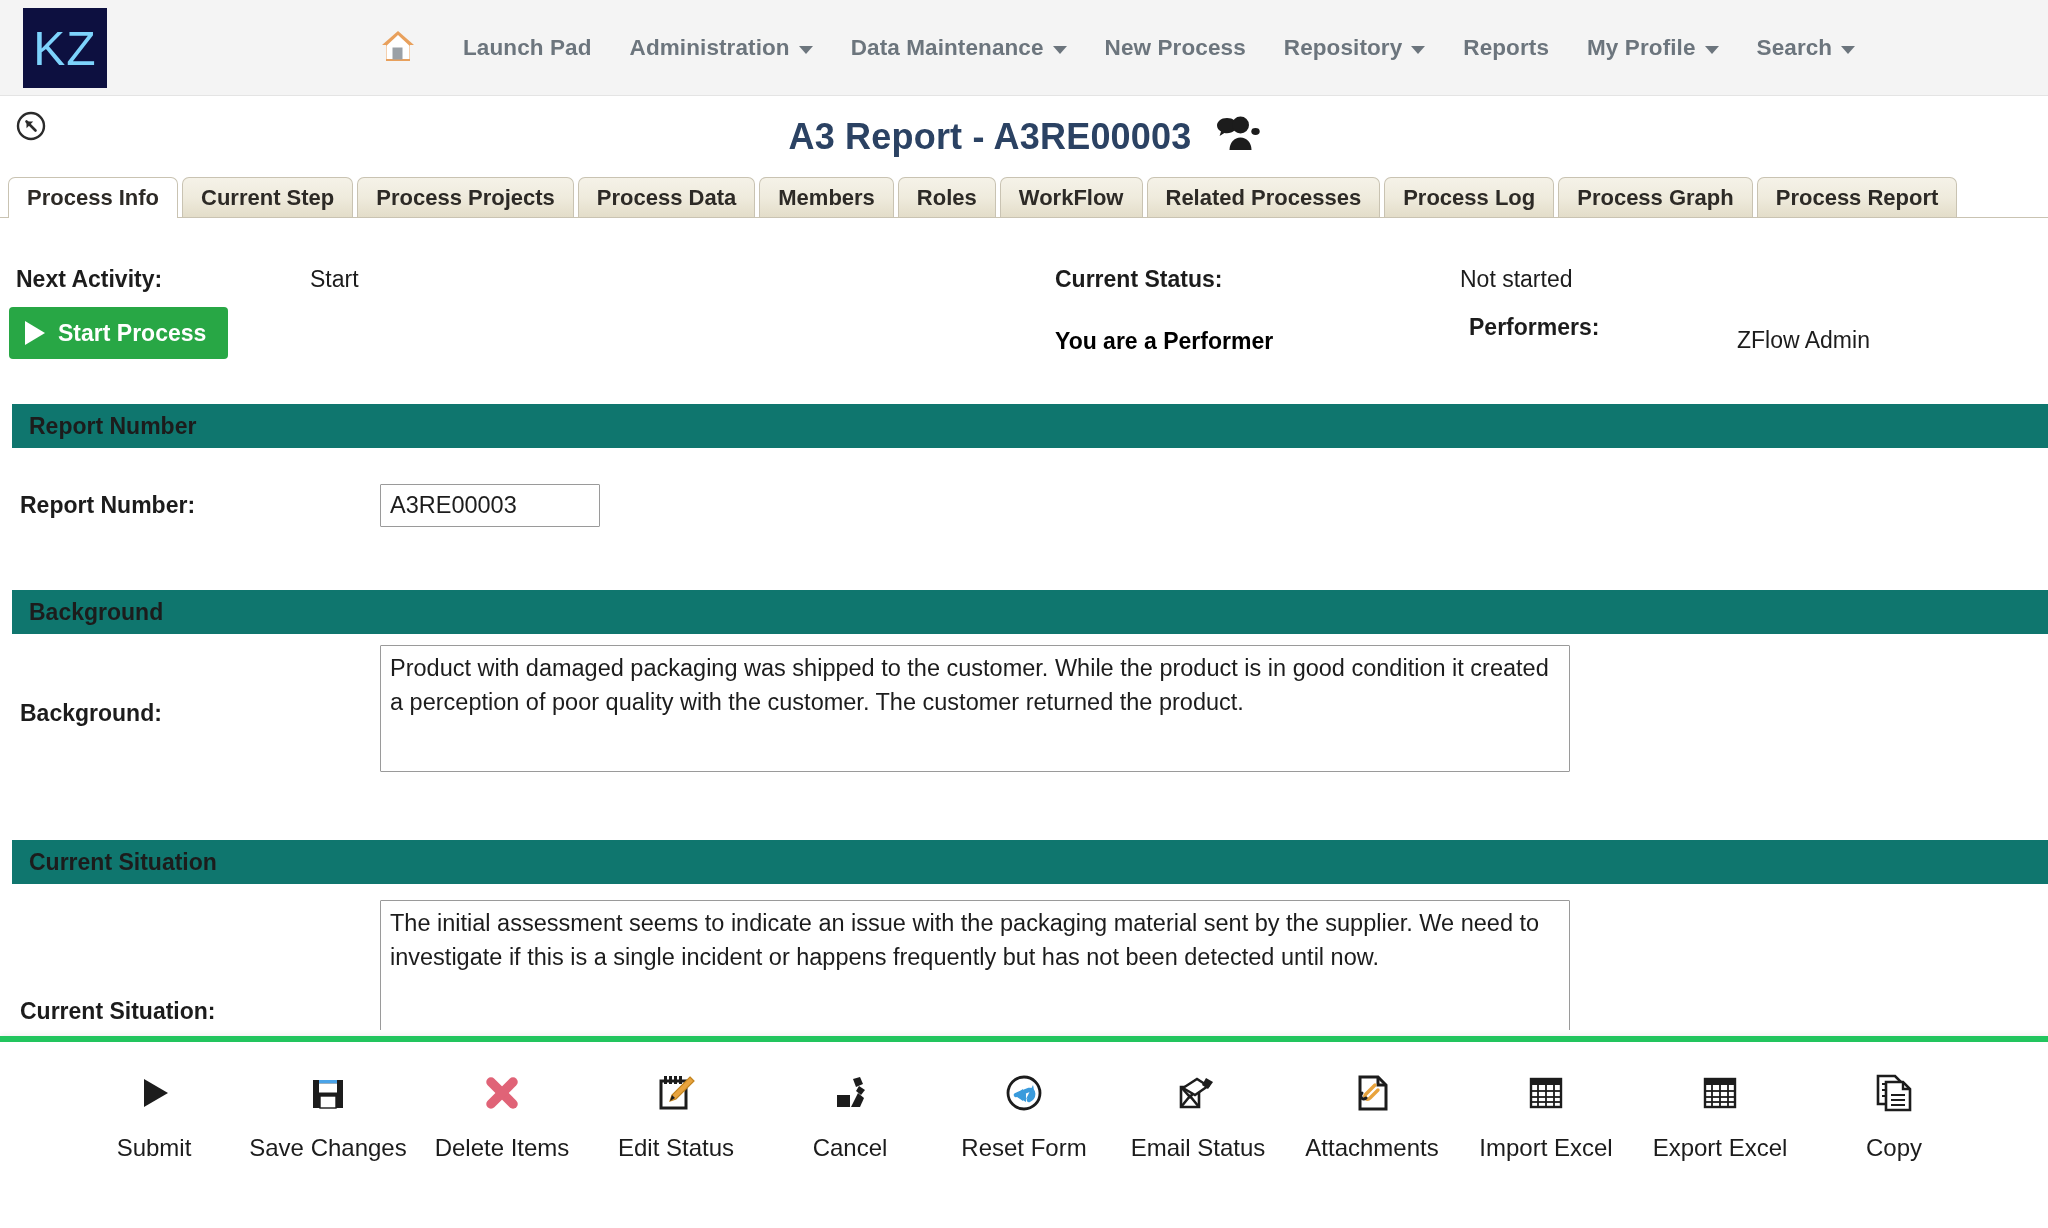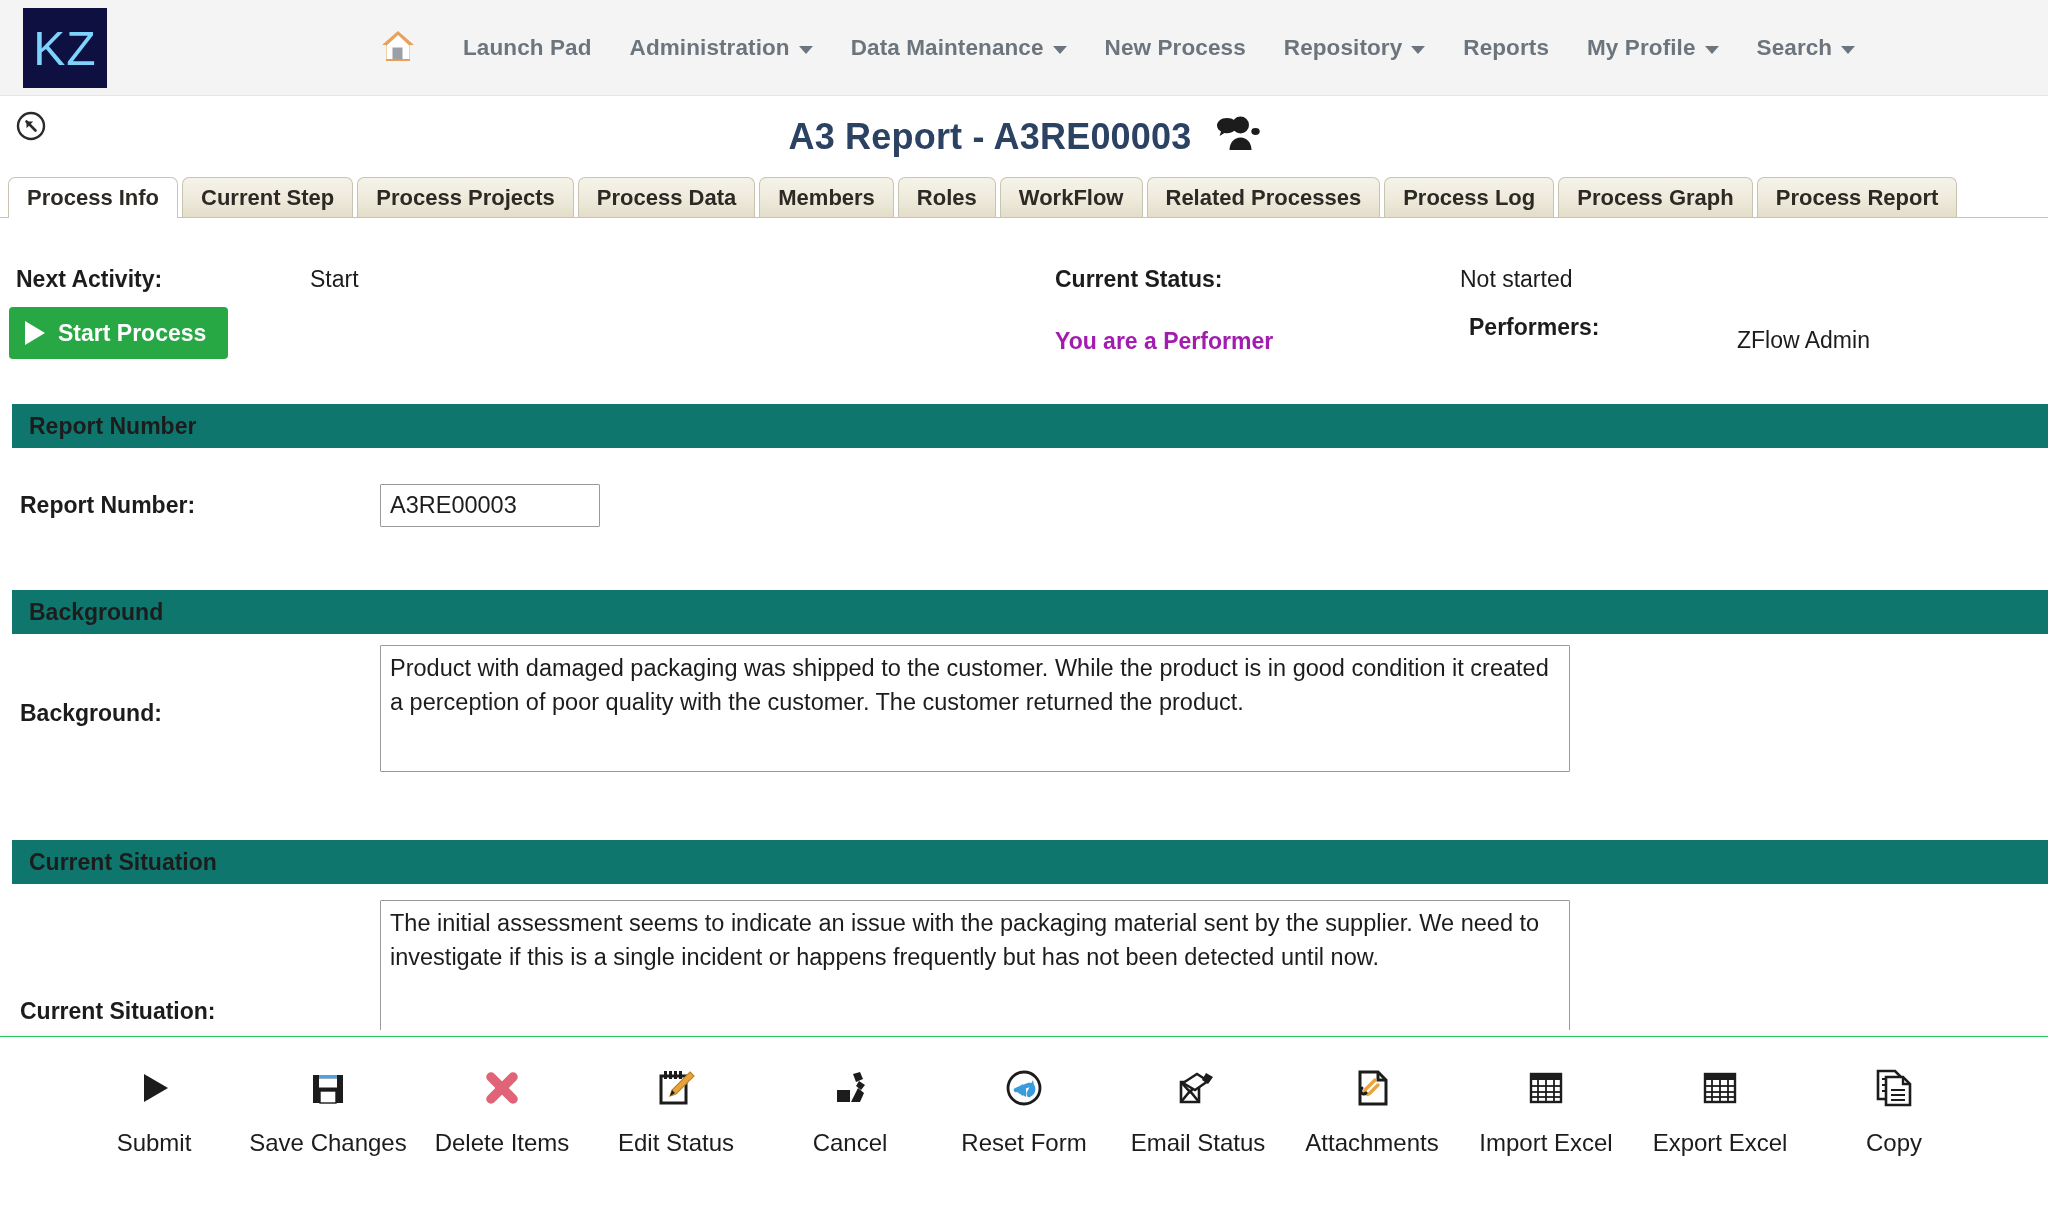--- a/index.html
+++ b/index.html
@@ -110,21 +110,21 @@
   .status-area {
     position: absolute; left: 0; top: 250px; width: 2048px; height: 150px;
   }
   .lbl-bold {
     font-size: 23px; font-weight: 700; color: #1c1c1c;
   }
   .val-plain {
     font-size: 23px; font-weight: 400; color: #1c1c1c;
   }
   .perf-link {
-    font-size: 23px; font-weight: 700; color: #a21caf;
+    font-size: 23px; font-weight: 700; color: #000000;
   }
   .s-next-label { position: absolute; left: 16px; top: 16px; }
   .s-next-value { position: absolute; left: 310px; top: 16px; }
   .s-status-label { position: absolute; left: 1055px; top: 16px; }
   .s-status-value { position: absolute; left: 1460px; top: 16px; }
   .s-perf-link { position: absolute; left: 1055px; top: 78px; }
   .s-perf-label { position: absolute; left: 1469px; top: 64px; }
   .s-perf-value { position: absolute; left: 1737px; top: 77px; }
 
   .start-btn {
@@ -169,21 +169,21 @@
   textarea.txt-input {
     resize: none;
     line-height: 34px;
     overflow: hidden;
   }
 
   
   .toolbar {
     position: absolute; left: 0; bottom: 0; width: 2048px; height: 192px;
     background: #ffffff;
-    border-top: 1px solid #22c55e;
+    border-top: 6px solid #22c55e;
     box-shadow: 0 -2px 5px rgba(0,0,0,0.05);
     display: flex; align-items: flex-start; justify-content: center;
     padding-top: 26px;
   }
   .tool-btn {
     width: 174px;
     display: flex; flex-direction: column; align-items: center; gap: 16px;
     cursor: pointer;
   }
   .tool-ico { height: 50px; display: flex; align-items: center; justify-content: center; }

